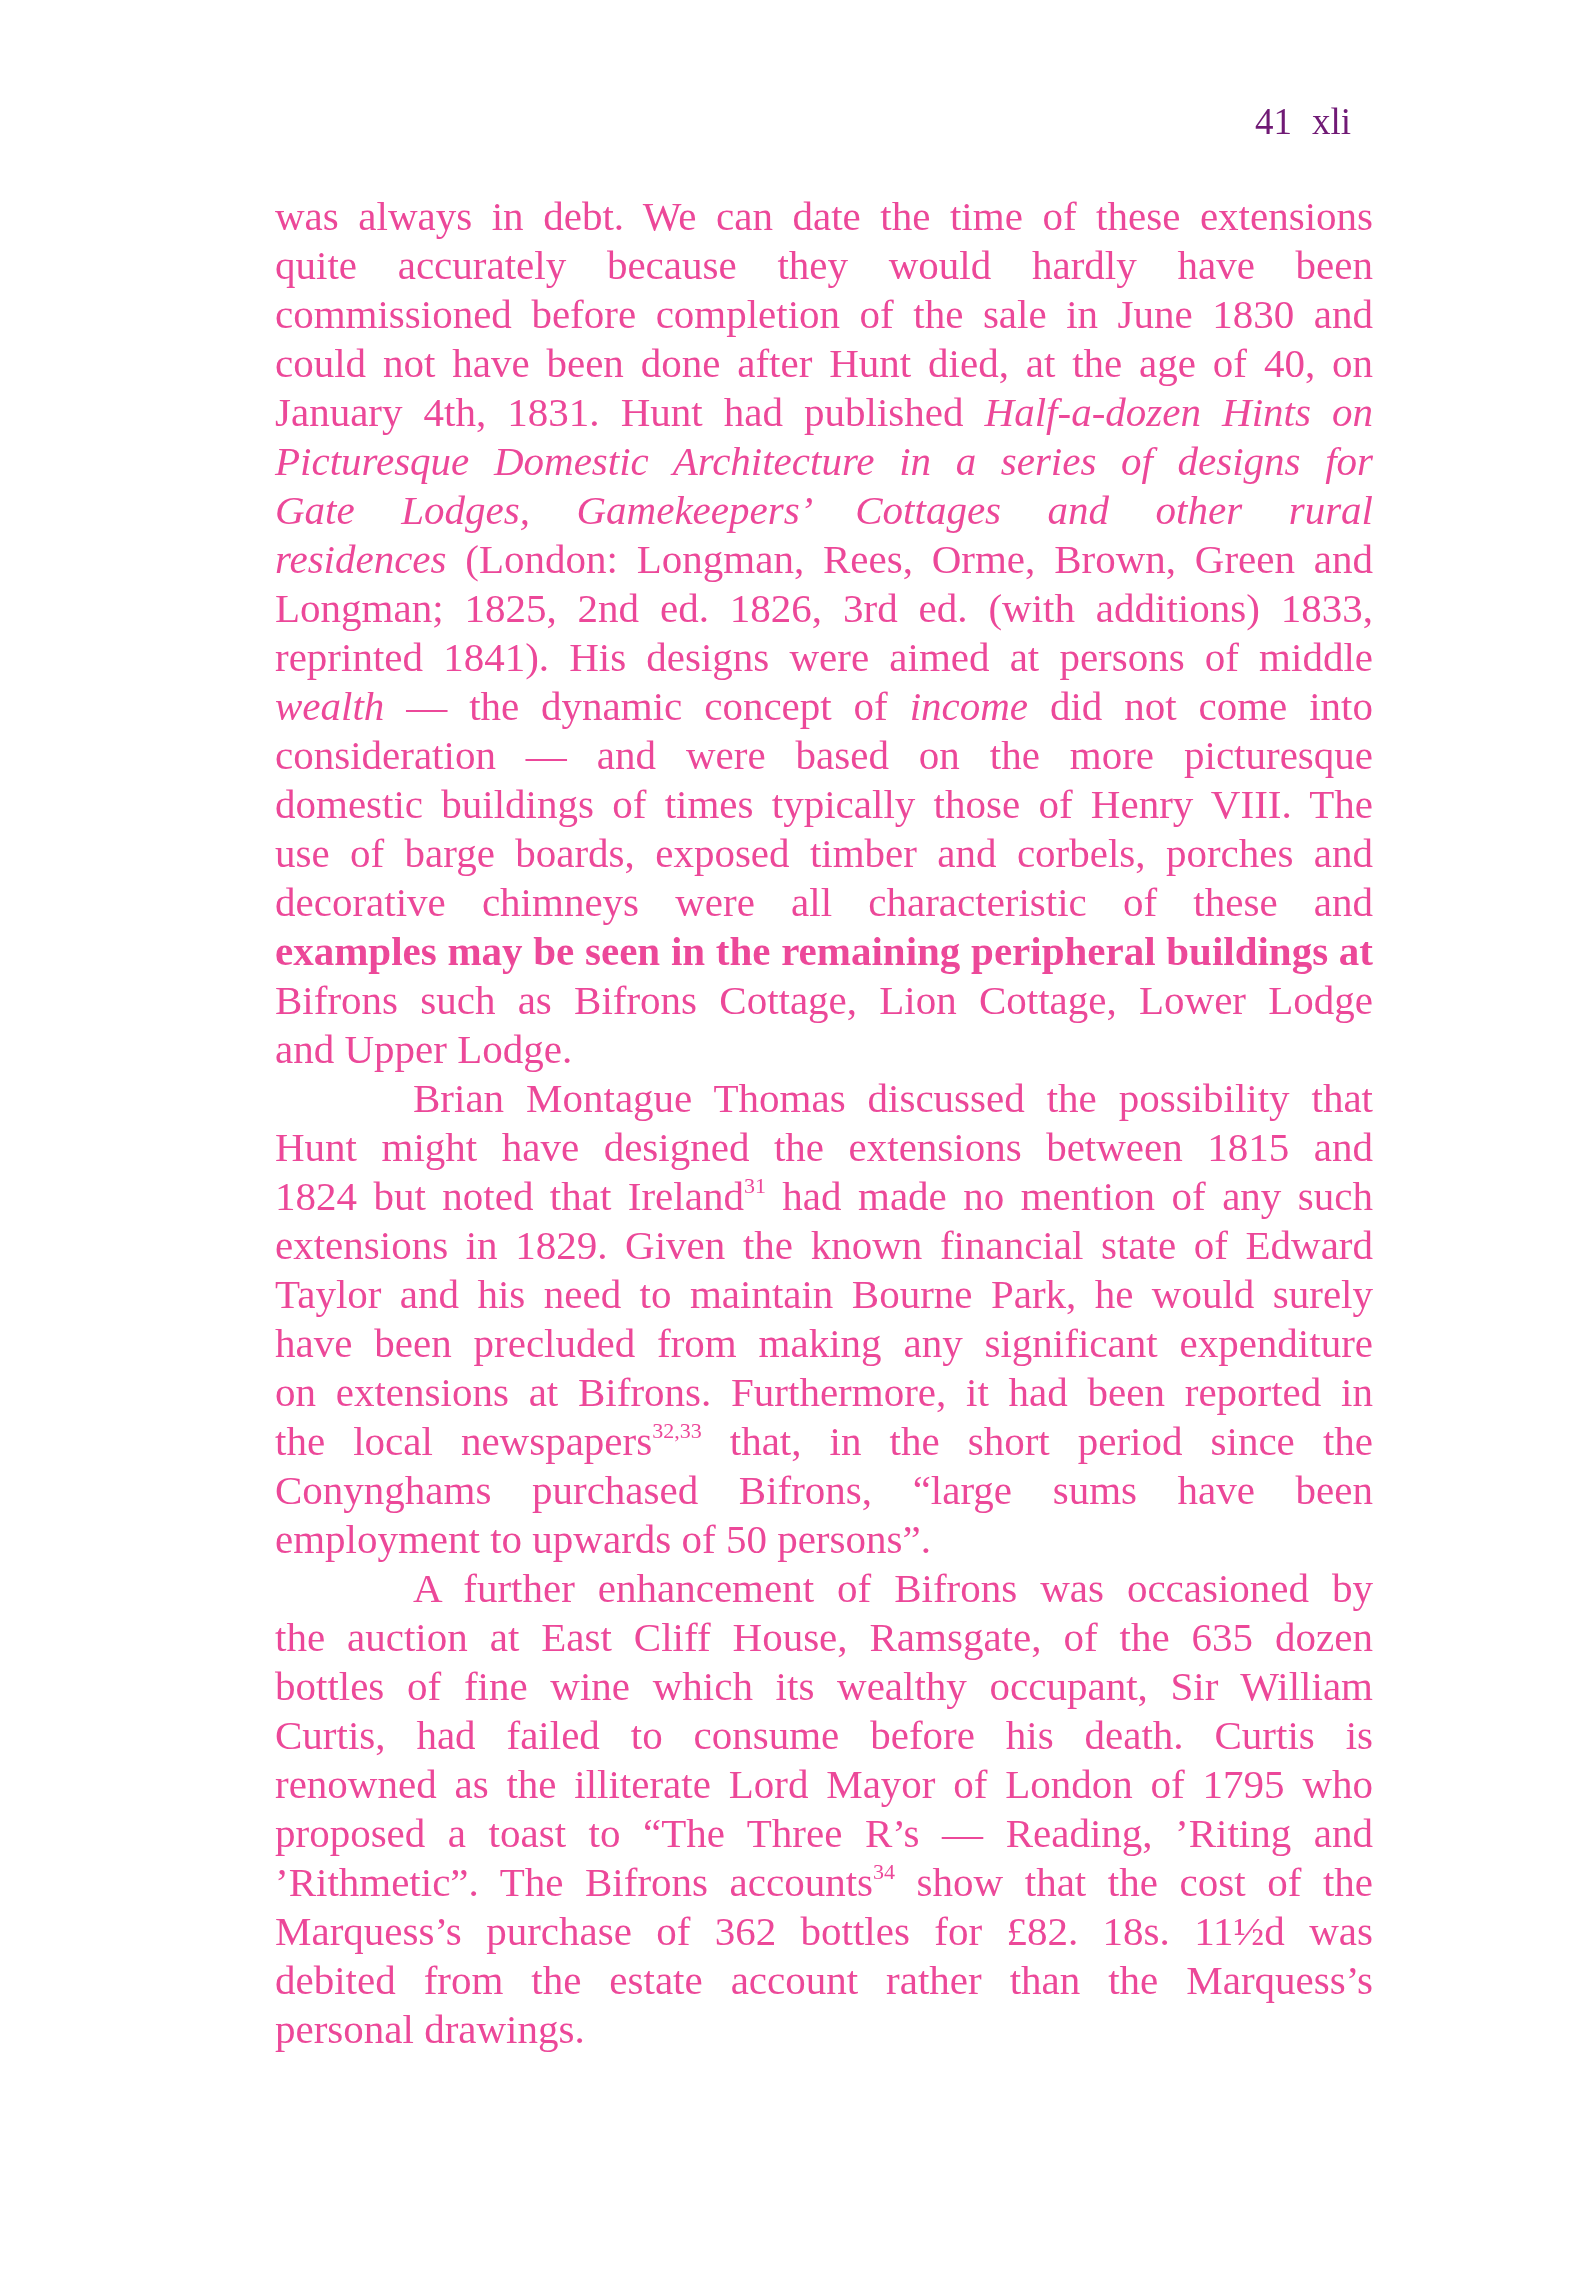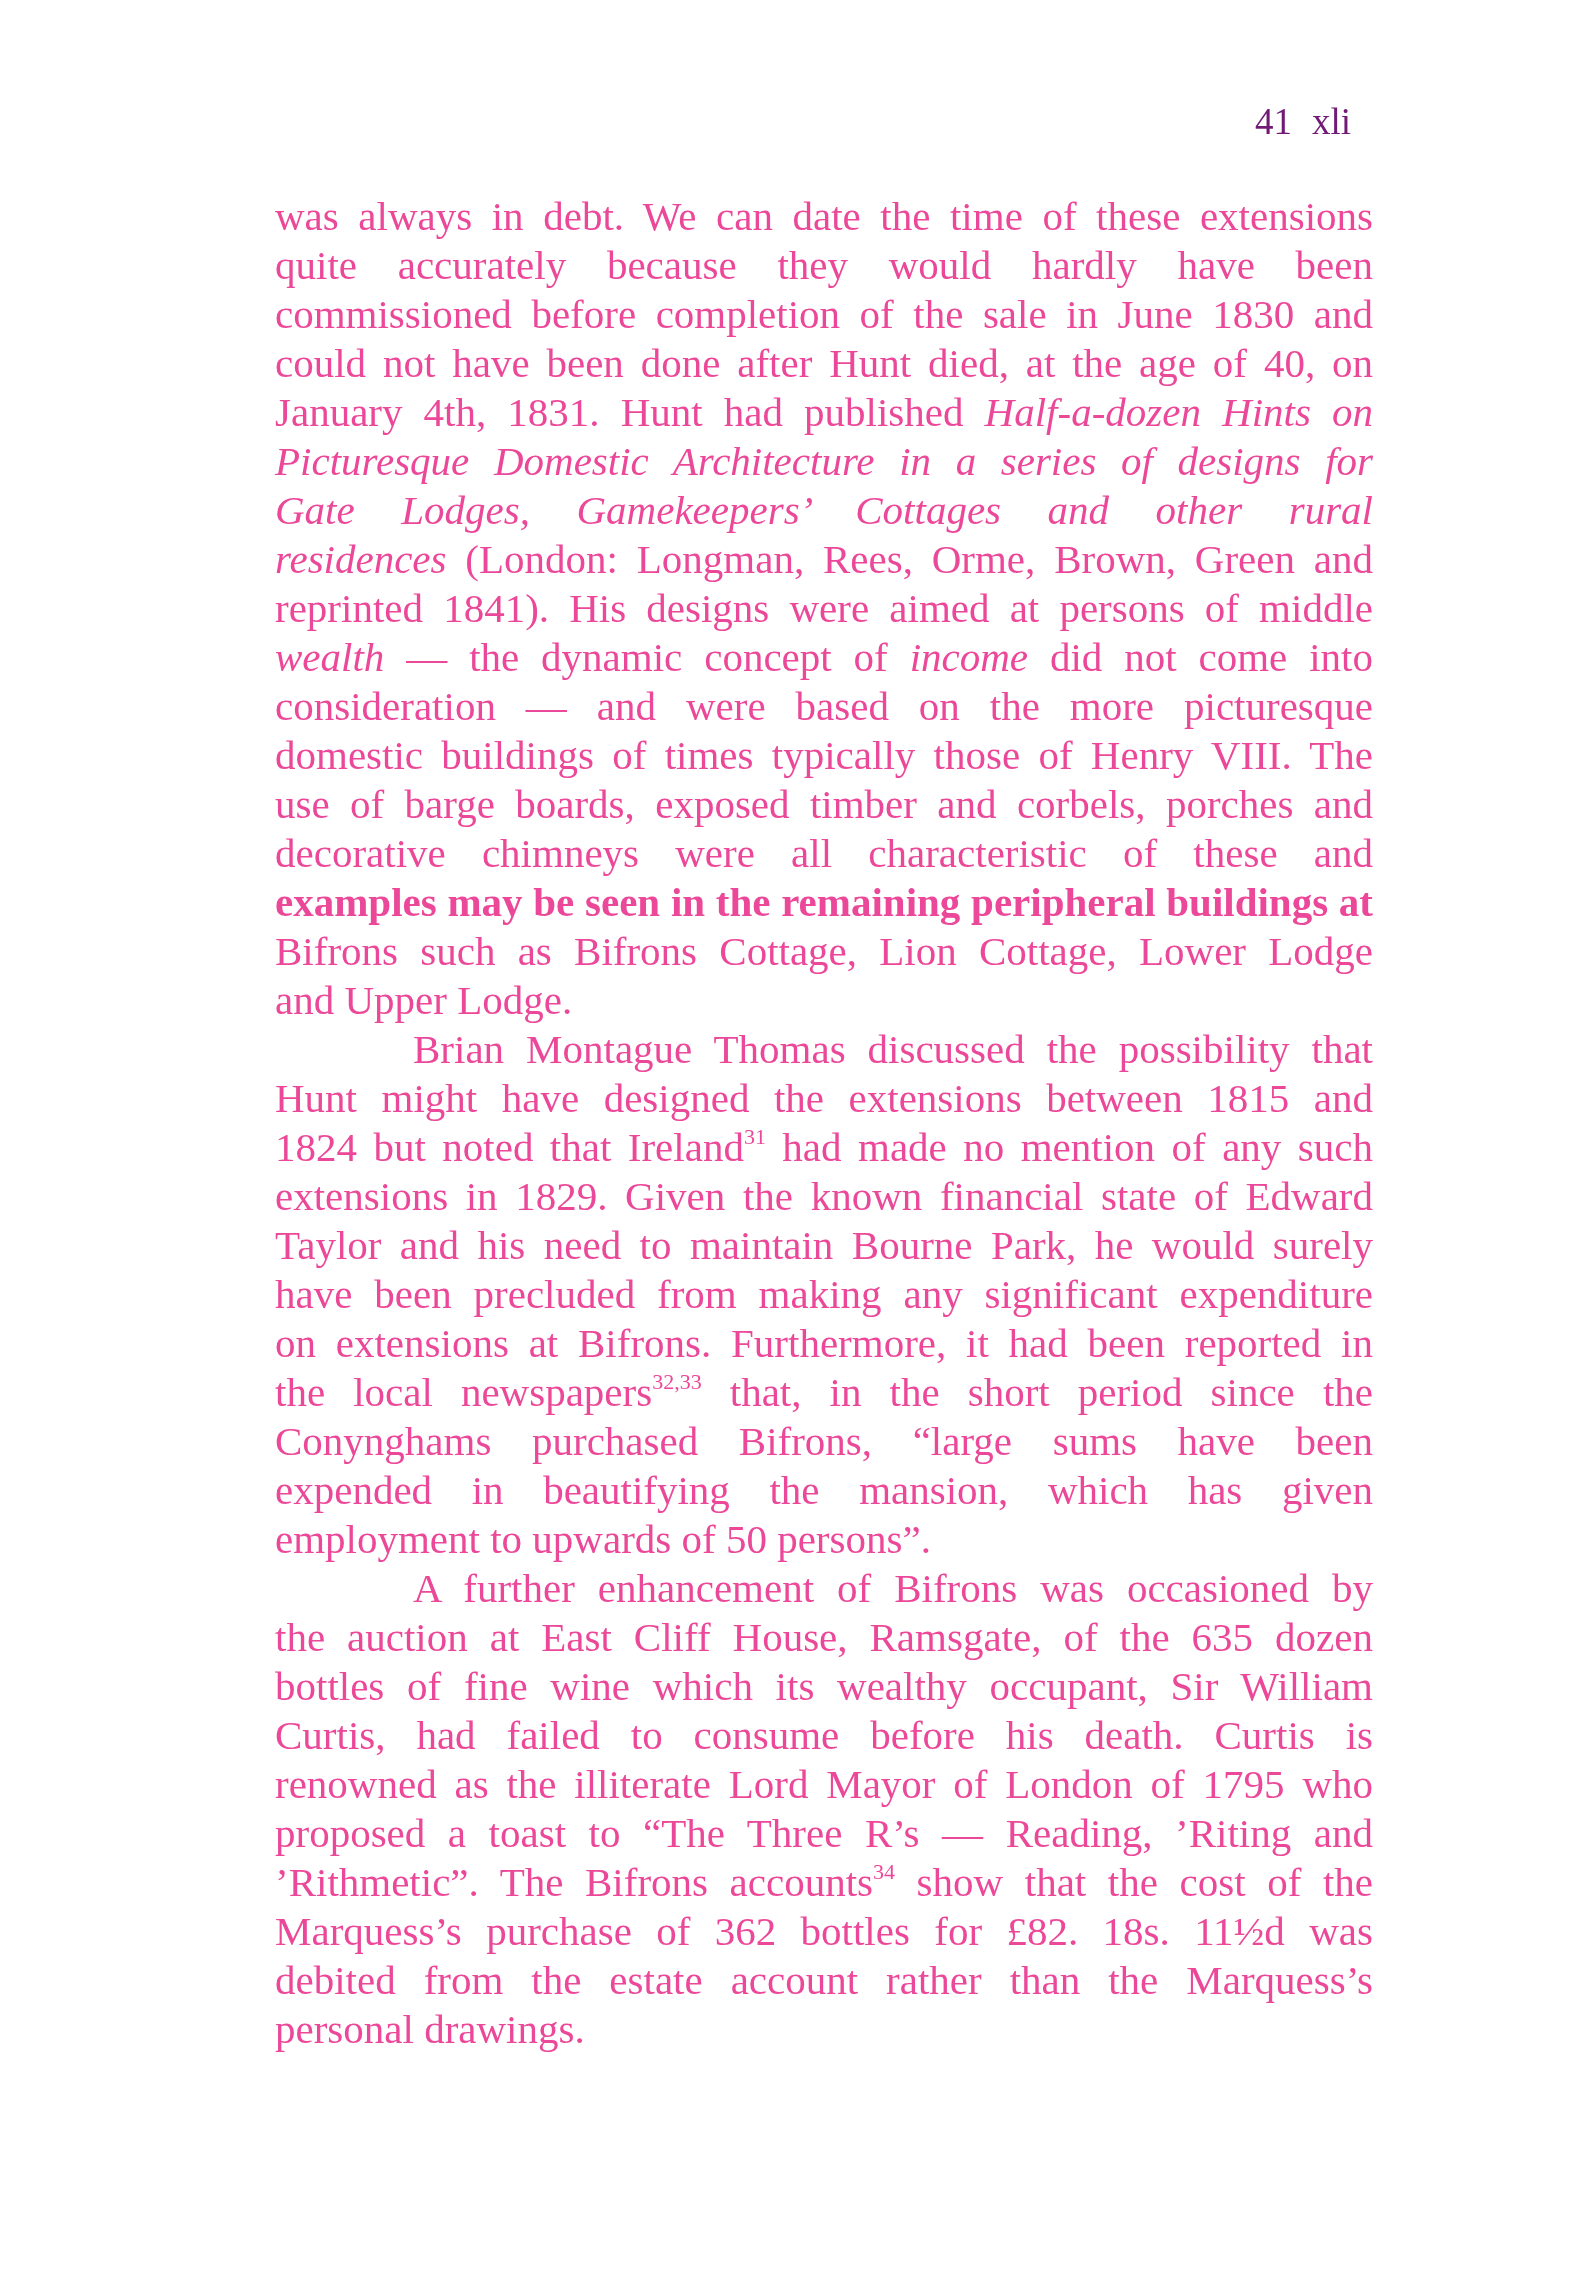--- a/index.html
+++ b/index.html
@@ -36,41 +36,41 @@
   <div class="body" id="body">
       <div>
         <div class="line"><span class="inner" style="white-space: normal; width: 100%;"><span>was always in debt.  We can date the time of these extensions</span></span></div>
         <div class="line"><span class="inner" style="white-space: normal; width: 100%;"><span>quite accurately because they would hardly have been</span></span></div>
         <div class="line"><span class="inner" style="white-space: normal; width: 100%;"><span>commissioned before completion of the sale in June 1830 and</span></span></div>
         <div class="line"><span class="inner" style="white-space: normal; width: 100%;"><span>could not have been done after Hunt died, at the age of 40, on</span></span></div>
         <div class="line"><span class="inner" style="white-space: normal; width: 100%;"><span>January 4th, 1831.  Hunt had published </span><span class="it">Half-a-dozen Hints on</span></span></div>
         <div class="line"><span class="inner" style="white-space: normal; width: 100%;"><span class="it">Picturesque Domestic Architecture in a series of designs for</span></span></div>
         <div class="line"><span class="inner" style="white-space: normal; width: 100%;"><span class="it">Gate Lodges, Gamekeepers’ Cottages and other rural</span></span></div>
         <div class="line"><span class="inner" style="white-space: normal; width: 100%;"><span class="it">residences</span><span> (London: Longman, Rees, Orme, Brown, Green and</span></span></div>
+        <div class="line"><span class="inner" style="white-space: normal; width: 100%;"><span>Longman; 1825, 2nd ed. 1826, 3rd ed. (with additions) 1833,</span></span></div>
         <div class="line"><span class="inner" style="white-space: normal; width: 100%;"><span>reprinted 1841).  His designs were aimed at persons of middle</span></span></div>
         <div class="line"><span class="inner" style="white-space: normal; width: 100%;"><span class="it">wealth</span><span> — the dynamic concept of </span><span class="it">income</span><span> did not come into</span></span></div>
         <div class="line"><span class="inner" style="white-space: normal; width: 100%;"><span>consideration — and were based on the more picturesque</span></span></div>
         <div class="line"><span class="inner" style="white-space: normal; width: 100%;"><span>domestic buildings of times typically those of Henry VIII.  The</span></span></div>
         <div class="line"><span class="inner" style="white-space: normal; width: 100%;"><span>use of barge boards, exposed timber and corbels, porches and</span></span></div>
         <div class="line"><span class="inner" style="white-space: normal; width: 100%;"><span>decorative chimneys were all characteristic of these and</span></span></div>
         <div class="line"><span class="inner" style="white-space: normal; width: 100%; font-weight: bold;"><span>examples may be seen in the remaining peripheral buildings at</span></span></div>
         <div class="line"><span class="inner" style="white-space: normal; width: 100%;"><span>Bifrons such as Bifrons Cottage, Lion Cottage, Lower Lodge</span></span></div>
         <div class="line last"><span class="inner" style="white-space: normal; width: 100%;"><span>and Upper Lodge.</span></span></div>
       </div>
       <div>
         <div class="line indent"><span class="inner" style="white-space: normal; width: 100%;"><span>Brian Montague Thomas discussed the possibility that</span></span></div>
         <div class="line"><span class="inner" style="white-space: normal; width: 100%;"><span>Hunt might have designed the extensions between 1815 and</span></span></div>
         <div class="line"><span class="inner" style="white-space: normal; width: 100%;"><span>1824 but noted that Ireland</span><sup>31</sup><span> had made no mention of any such</span></span></div>
         <div class="line"><span class="inner" style="white-space: normal; width: 100%;"><span>extensions in 1829.  Given the known financial state of Edward</span></span></div>
         <div class="line"><span class="inner" style="white-space: normal; width: 100%;"><span>Taylor and his need to maintain Bourne Park, he would surely</span></span></div>
         <div class="line"><span class="inner" style="white-space: normal; width: 100%;"><span>have been precluded from making any significant expenditure</span></span></div>
         <div class="line"><span class="inner" style="white-space: normal; width: 100%;"><span>on extensions at Bifrons.  Furthermore, it had been reported in</span></span></div>
         <div class="line"><span class="inner" style="white-space: normal; width: 100%;"><span>the local newspapers</span><sup>32,33</sup><span> that, in the short period since the</span></span></div>
         <div class="line"><span class="inner" style="white-space: normal; width: 100%;"><span>Conynghams purchased Bifrons, “large sums have been</span></span></div>
-        <div class="line"><span class="inner" style="white-space: normal; width: 100%;"><span>expended in beautifying the mansion, which has given</span></span></div>
         <div class="line last"><span class="inner" style="white-space: normal; width: 100%;"><span>employment to upwards of 50 persons”.</span></span></div>
       </div>
       <div>
         <div class="line indent"><span class="inner" style="white-space: normal; width: 100%;"><span>A further enhancement of Bifrons was occasioned by</span></span></div>
         <div class="line"><span class="inner" style="white-space: normal; width: 100%;"><span>the auction at East Cliff House, Ramsgate, of the 635 dozen</span></span></div>
         <div class="line"><span class="inner" style="white-space: normal; width: 100%;"><span>bottles of fine wine which its wealthy occupant, Sir William</span></span></div>
         <div class="line"><span class="inner" style="white-space: normal; width: 100%;"><span>Curtis, had failed to consume before his death.  Curtis is</span></span></div>
         <div class="line"><span class="inner" style="white-space: normal; width: 100%;"><span>renowned as the illiterate Lord Mayor of London of 1795 who</span></span></div>
         <div class="line"><span class="inner" style="white-space: normal; width: 100%;"><span>proposed a toast to “The Three R’s — Reading, ’Riting and</span></span></div>
         <div class="line"><span class="inner" style="white-space: normal; width: 100%;"><span>’Rithmetic”.  The Bifrons accounts</span><sup>34</sup><span> show that the cost of the</span></span></div>

